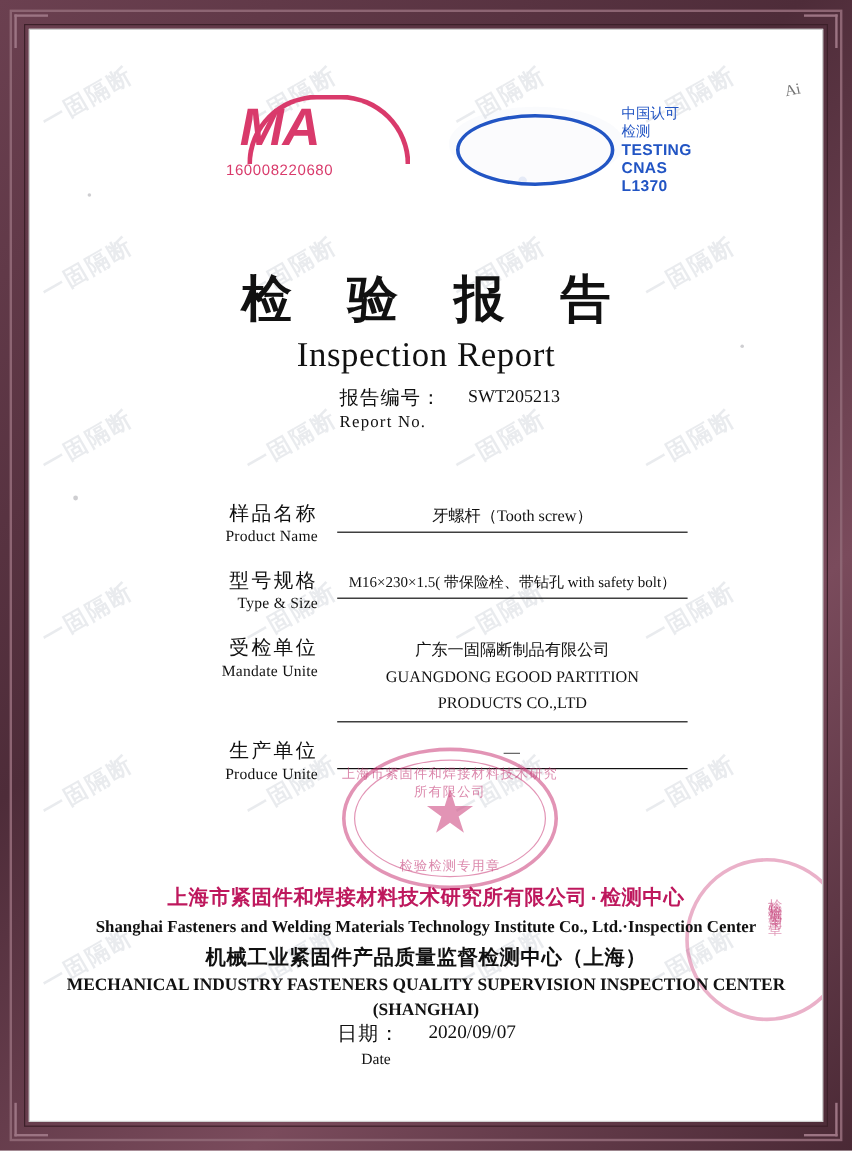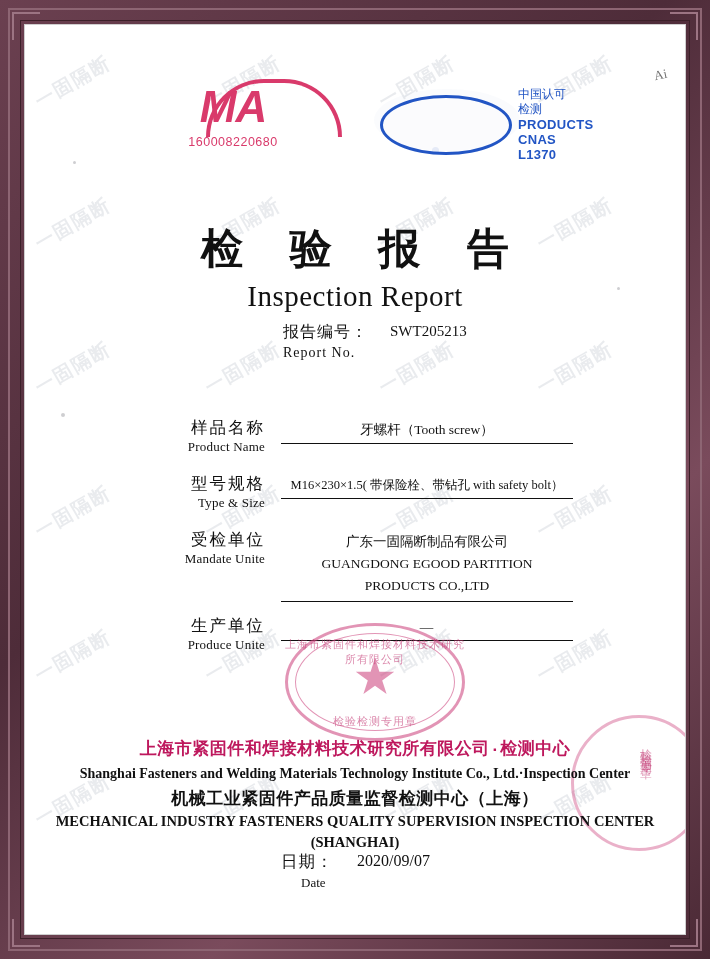--- a/index.html
+++ b/index.html
@@ -526,21 +526,21 @@
           <div class="ma-number">160008220680</div>
         </div>
 
         <div class="cnas-logo">
           <div class="cnas-smudge" style="left:4px;top:16px;width:146px;height:62px;opacity:0.10;"></div>
           <div class="cnas-smudge" style="left:62px;top:74px;width:7px;height:7px;opacity:0.5;"></div>
           <div class="cnas-oval"></div>
           <div class="cnas-right">
             <div class="cn1">中国认可</div>
             <div class="cn2">检测</div>
-            <div class="en1">PRODUCTS</div>
+            <div class="en1">TESTING</div>
             <div class="en2">CNAS L1370</div>
           </div>
         </div>
       </div>
 
       <div class="title-cn">检 验 报 告</div>
       <div class="title-en">Inspection Report</div>
 
       <div class="report-no">
         <div class="rn-cn">报告编号：</div>

